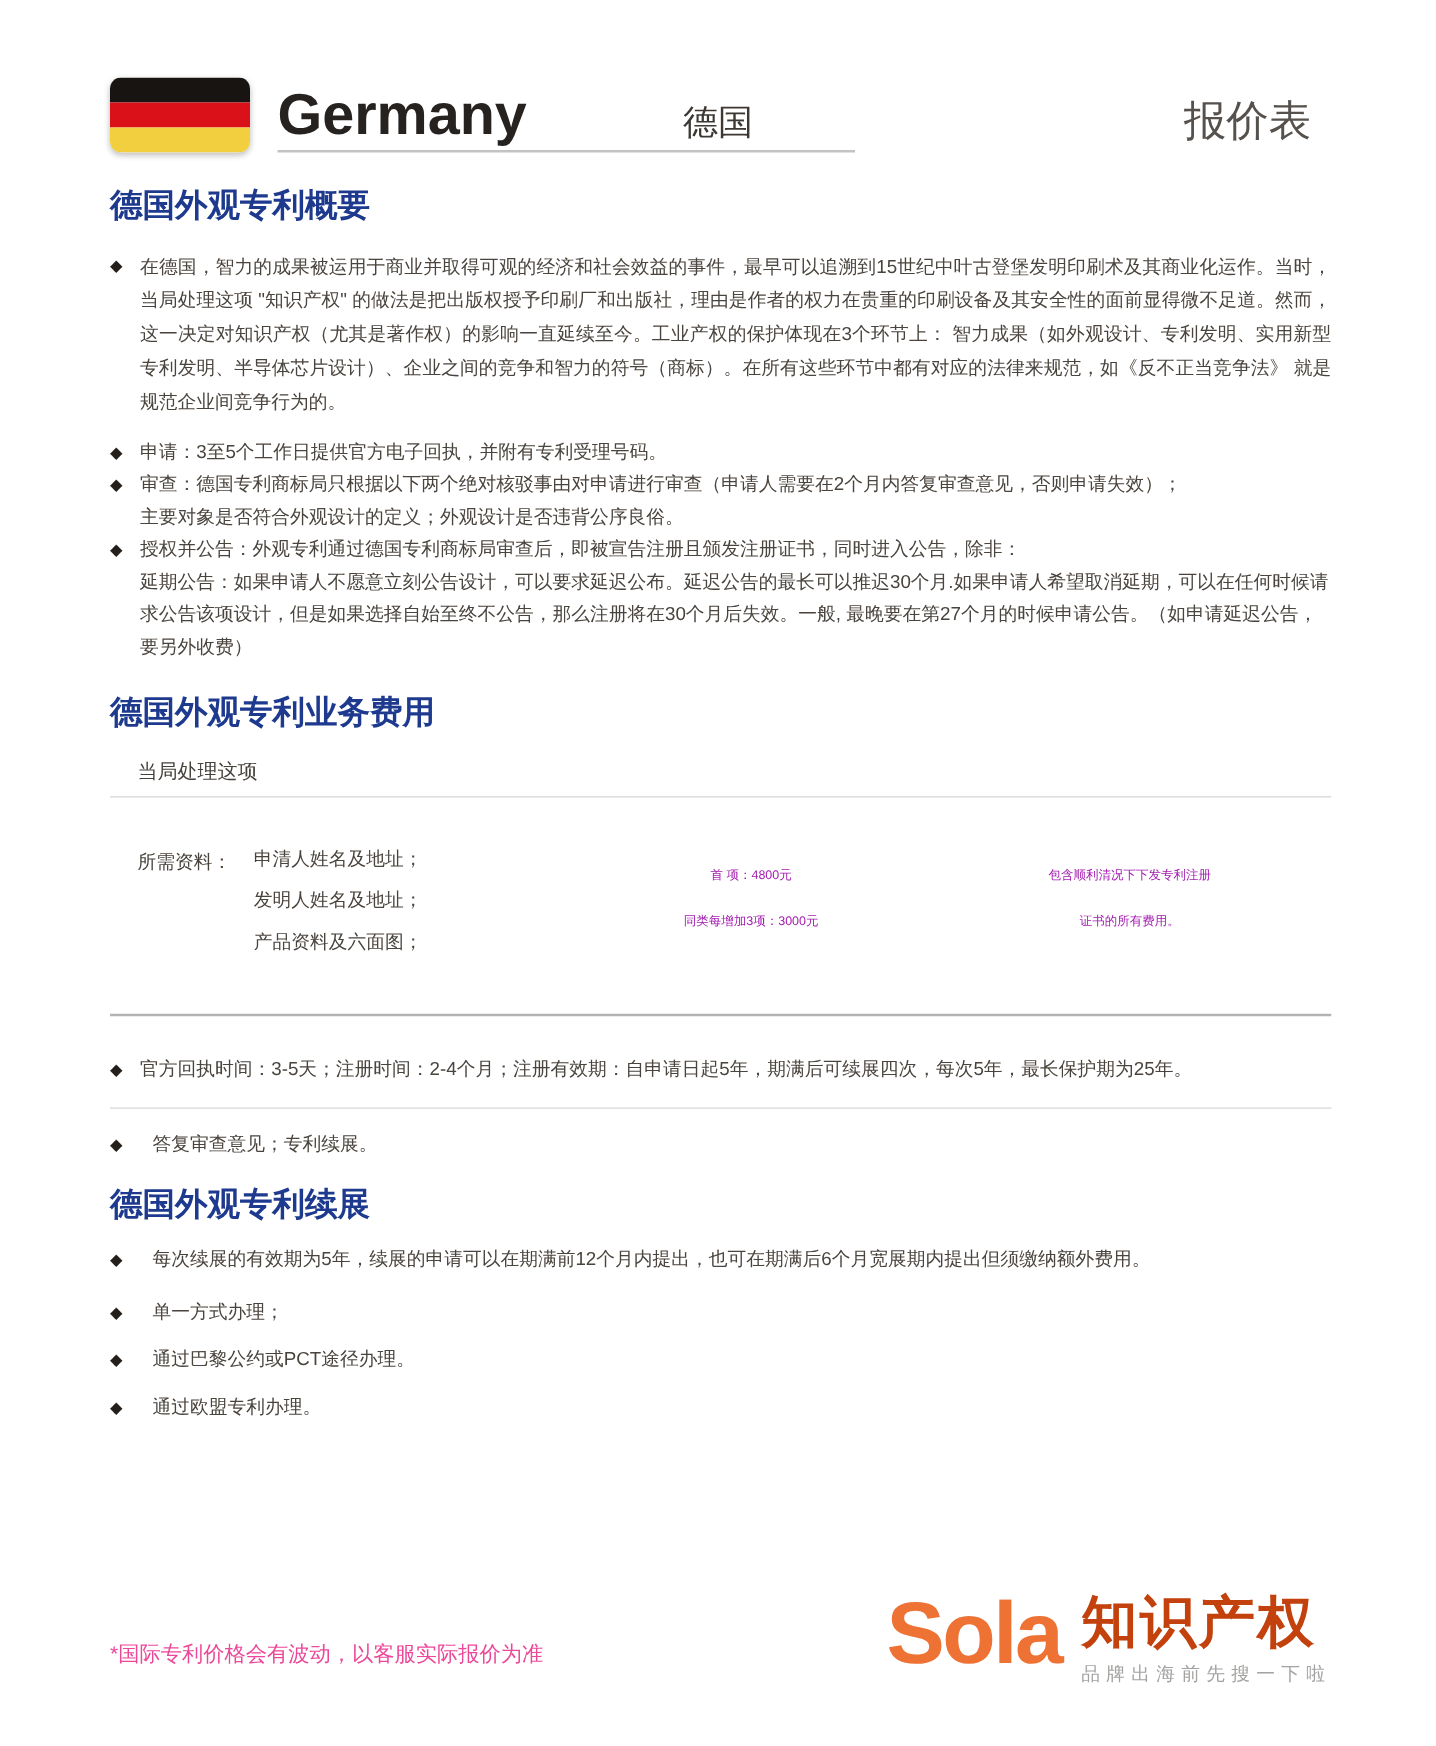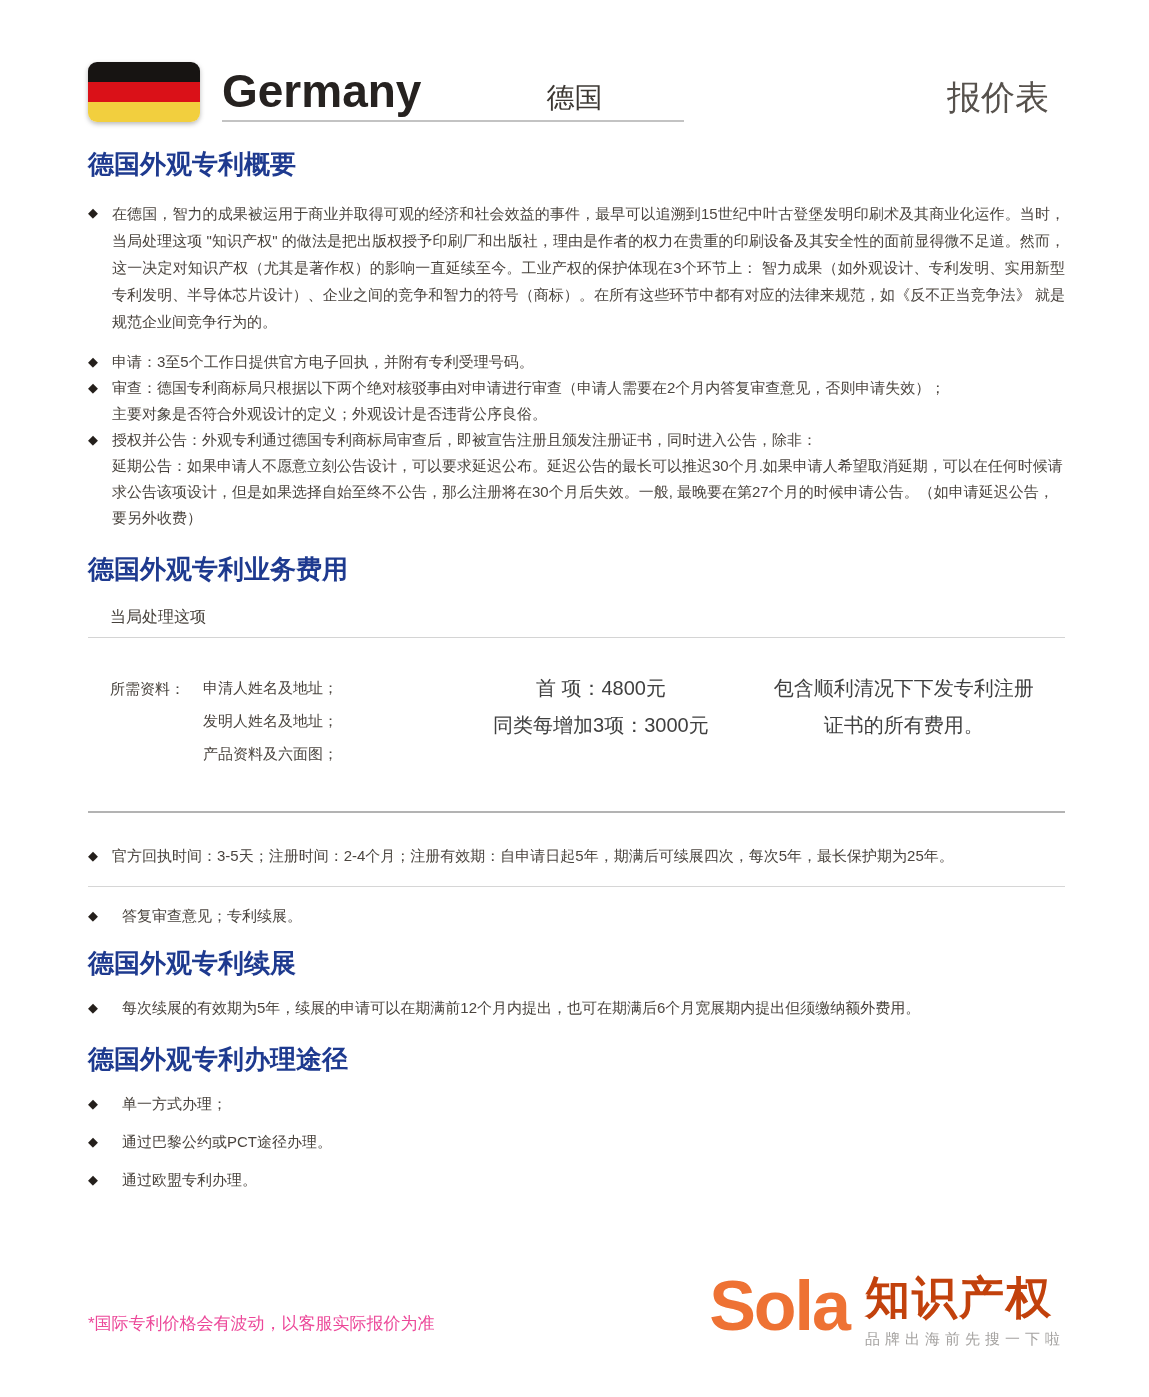--- a/index.html
+++ b/index.html
@@ -139,21 +139,21 @@
   }
   .docs {
     display: flex;
     text-align: left;
     padding-left: 22px;
     font-size: 15px;
   }
   .docs-label { flex: 0 0 auto; color: #46413b; }
   .docs-items { margin-left: 18px; }
   .docs-items div { margin-bottom: 18px; line-height: 15px; }
-  .fee-lines, .note-lines { font-size: 20px; color: #404040; }
+  .fee-lines, .note-lines { margin-top: 13px; font-size: 10px; color: #a21caf; }
   .fee-lines div, .note-lines div { margin-bottom: 21px; line-height: 16px; }
 
   .footnote { margin-top: 30px; }
   .divider {
     margin-top: 17px;
     border: none;
     border-top: 1px solid #d6d6d6;
     height: 0;
   }
 
@@ -276,21 +276,20 @@
       <span class="diamond">◆</span>
       <div class="bullet-text">答复审查意见；专利续展。</div>
     </div>
 
     <div class="sec-title t5">德国外观专利续展</div>
     <div class="bullet-row wide-gap spaced-lg">
       <span class="diamond">◆</span>
       <div class="bullet-text">每次续展的有效期为5年，续展的申请可以在期满前12个月内提出，也可在期满后6个月宽展期内提出但须缴纳额外费用。</div>
     </div>
 
-    <div class="sec-title t6">德国外观专利办理途径</div>
     <div class="bullet-row wide-gap spaced-lg">
       <span class="diamond">◆</span>
       <div class="bullet-text">单一方式办理；</div>
     </div>
     <div class="bullet-row wide-gap spaced">
       <span class="diamond">◆</span>
       <div class="bullet-text">通过巴黎公约或PCT途径办理。</div>
     </div>
     <div class="bullet-row wide-gap spaced">
       <span class="diamond">◆</span>

